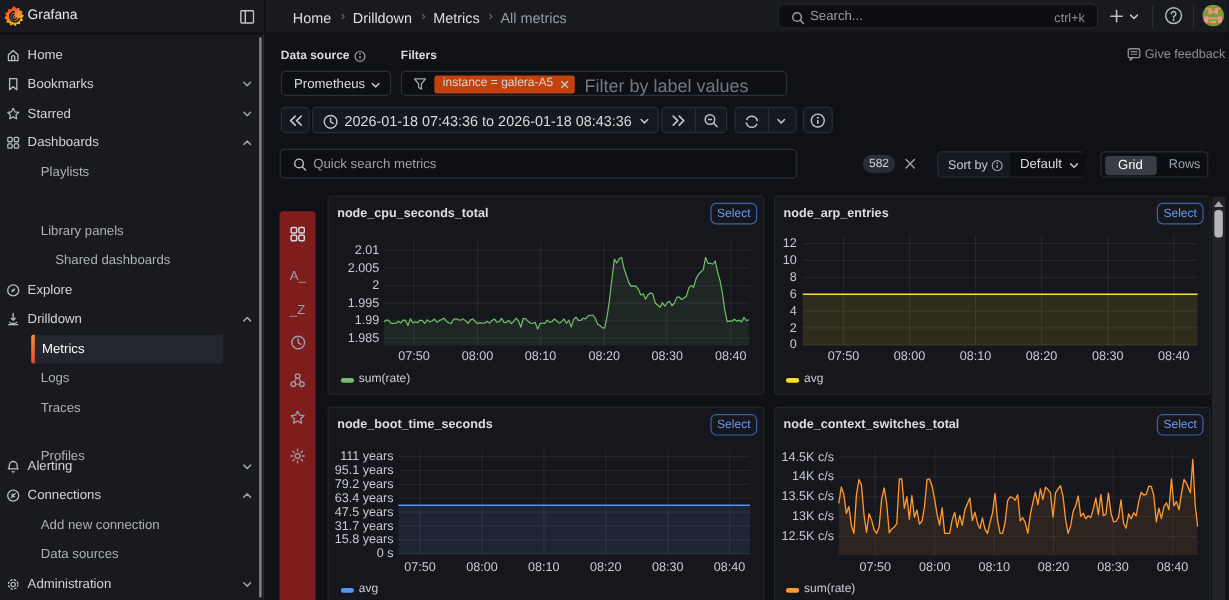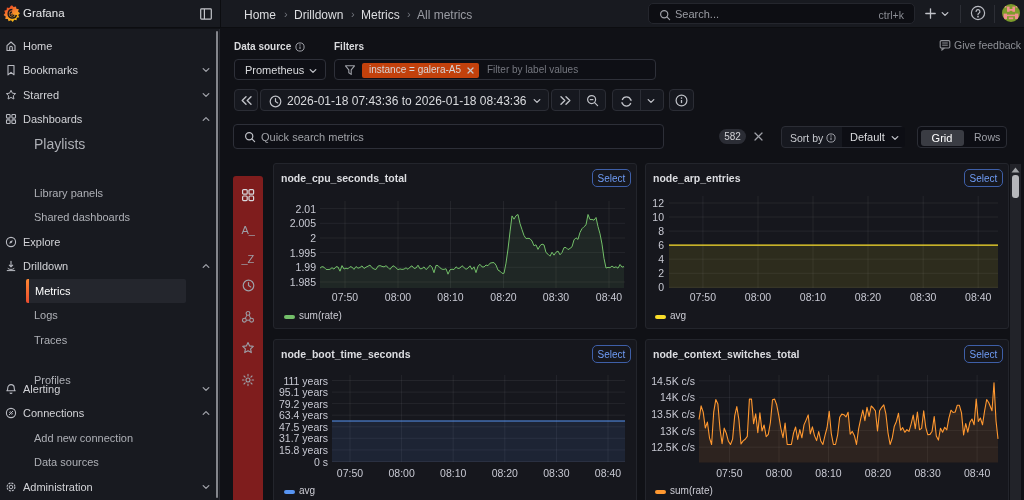--- a/index.html
+++ b/index.html
@@ -109,26 +109,26 @@
           <rect x="6.9" y="1.5" width="3.6" height="3.6" rx="0.8" fill="none" stroke="#b9bbc2" stroke-width="1.1"></rect>
           <rect x="1.5" y="6.9" width="3.6" height="3.6" rx="0.8" fill="none" stroke="#b9bbc2" stroke-width="1.1"></rect>
           <rect x="6.9" y="6.9" width="3.6" height="3.6" rx="0.8" fill="none" stroke="#b9bbc2" stroke-width="1.1"></rect>
         </svg></span>
       <span style="position:absolute;left:23px;top:50%;transform:translateY(-50%);font-size:11px;color:#d2d3d7">Dashboards</span>
       <span style="position:absolute;left:202px;top:50%;transform:translateY(-50%);line-height:0"><svg width="8" height="6" viewBox="0 0 8 6" style="">
           <polyline points="1.2,4.4 4,1.6 6.8,4.4" fill="none" stroke="#9fa1a8" stroke-width="1.3" stroke-linecap="round" stroke-linejoin="round"></polyline>
         </svg></span>
     </div>
     <div style="position:absolute;left:0;top:102.8px;width:220px;height:24.5px">
-      <span style="position:absolute;left:34px;top:50%;transform:translateY(-50%);font-size:14px;color:#aeb0b6">Playlists</span>
+      <span style="position:absolute;left:34px;top:50%;transform:translateY(-50%);font-size:11px;color:#aeb0b6">Playlists</span>
     </div>
     <div style="position:absolute;left:0;top:151.8px;width:220px;height:24.5px">
       <span style="position:absolute;left:34px;top:50%;transform:translateY(-50%);font-size:11px;color:#aeb0b6">Library panels</span>
     </div>
-    <div style="position:absolute;left:0;top:176.2px;width:220px;height:24.5px">
+    <div style="position:absolute;left:12px;top:176.2px;width:220px;height:24.5px">
       <span style="position:absolute;left:34px;top:50%;transform:translateY(-50%);font-size:11px;color:#aeb0b6">Shared dashboards</span>
     </div>
     <div style="position:absolute;left:0;top:200.8px;width:220px;height:24.5px">
       <span style="position:absolute;left:5px;top:50%;transform:translateY(-50%);line-height:0"><svg width="12" height="12" viewBox="0 0 12 12" style="">
           <circle cx="6" cy="6" r="4.6" fill="none" stroke="#b9bbc2" stroke-width="1.1"></circle>
           <path d="M7.8 4.2 L6.8 6.8 L4.2 7.8 L5.2 5.2 Z" fill="#b9bbc2"></path>
         </svg></span>
       <span style="position:absolute;left:23px;top:50%;transform:translateY(-50%);font-size:11px;color:#d2d3d7">Explore</span>
     </div>
     <div style="position:absolute;left:0;top:225.2px;width:220px;height:24.5px">
@@ -212,21 +212,21 @@
   <span class="abs" style="left:9px;top:4px;line-height:0"><svg width="12" height="12" viewBox="0 0 12 12" style="">
         <path d="M1.5 1.8 H10.5 L7.2 5.8 V10.4 L4.8 8.8 V5.8 Z" fill="none" stroke="#9fa1a8" stroke-width="1.1" stroke-linejoin="round"></path>
       </svg></span>
   <div class="abs" style="left:27px;top:2.5px;width:117px;height:15px;background:#c2410c;border-radius:2px">
     <span class="abs" style="left:7px;top:1.5px;font-size:10px;color:#d6d7da">instance = galera-A5</span>
     <span class="abs" style="right:4px;top:3px;line-height:0"><svg width="9" height="9" viewBox="0 0 9 9" style="">
           <line x1="2" y1="2" x2="7" y2="7" stroke="#c6c7cc" stroke-width="1.2" stroke-linecap="round"></line>
           <line x1="7" y1="2" x2="2" y2="7" stroke="#c6c7cc" stroke-width="1.2" stroke-linecap="round"></line>
         </svg></span>
   </div>
-  <span class="abs" style="left:152px;top:3.5px;font-size:10px;color:#75777f">Filter by label values</span>
+  <span class="abs" style="left:152px;top:3.5px;font-size:15px;color:#75777f">Filter by label values</span>
 </div>
 
 <div style="background:#16181f;border:1px solid #2b2d35;border-radius:4px;position:absolute;display:flex;align-items:center;justify-content:center;left:234px;top:89px;width:24px;height:22px">
     <svg width="13" height="11" viewBox="0 0 13 11" style="">
       <path d="M6 1.8 L2.2 5.5 L6 9.2 M11 1.8 L7.2 5.5 L11 9.2" fill="none" stroke="#c0c2c8" stroke-width="1.4" stroke-linecap="round" stroke-linejoin="round"></path>
     </svg>
   </div>
 <div style="background:#16181f;border:1px solid #2b2d35;border-radius:4px;position:absolute;display:flex;align-items:center;justify-content:center;left:260px;top:89px;width:289px;height:22px">
   <span class="abs" style="left:8px;top:4.5px;line-height:0"><svg width="13" height="13" viewBox="0 0 13 13" style="">
         <circle cx="6.5" cy="6.5" r="5.3" fill="none" stroke="#c0c2c8" stroke-width="1.2"></circle>

